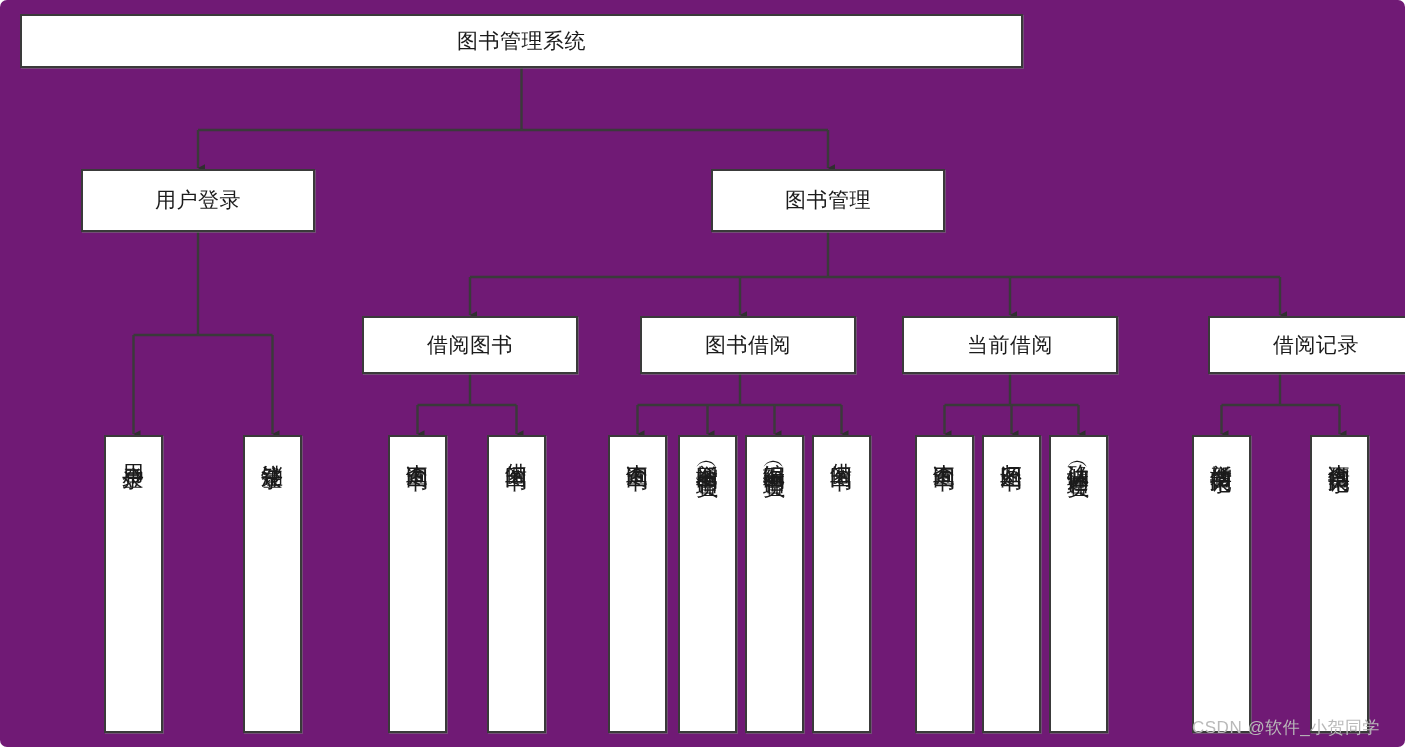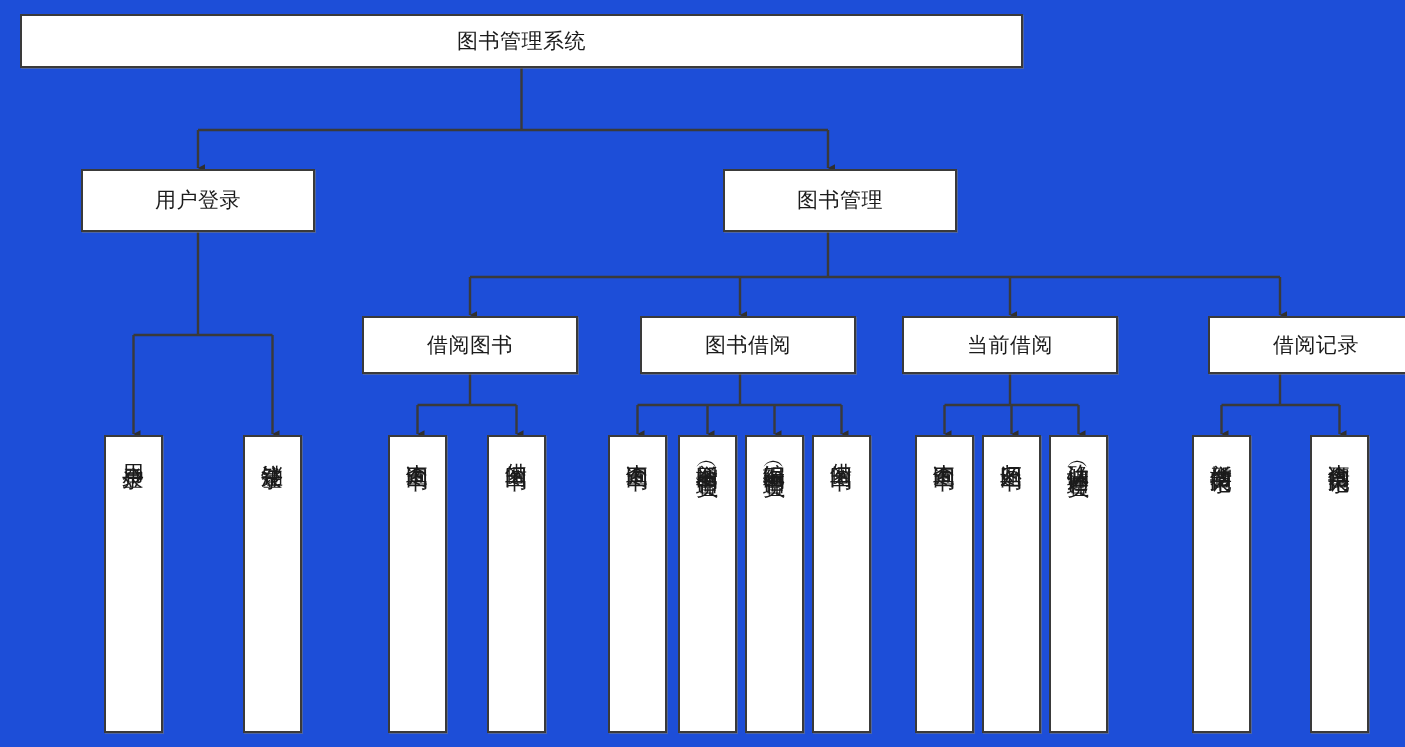--- a/index.html
+++ b/index.html
@@ -7,22 +7,23 @@
     padding: 0;
     background: #ffffff;
   }
   body {
     font-family: "Liberation Sans", "DejaVu Sans", sans-serif;
   }
   #canvas {
     position: relative;
     width: 1405px;
     height: 747px;
-    background: #1d4ed8;
+    background: #701a75;
     overflow: hidden;
+    border-radius: 7px;
   }
   svg.edges {
     position: absolute;
     left: 0;
     top: 0;
     width: 1405px;
     height: 747px;
     pointer-events: none;
   }
   .node {
@@ -110,21 +111,21 @@
         <line x1="1339.5" y1="405" x2="1339.5" y2="434" stroke="#3a3a3a" stroke-width="2.4" marker-end="url(#arrowhead)"></line>
       </g>
   </svg>
   <div id="node-layer">
       <div class="node" style="left: 20px; top: 14px; width: 1003px; height: 54px;">
         <div class="label">图书管理系统</div>
       </div>
       <div class="node" style="left: 81px; top: 169px; width: 234px; height: 63px;">
         <div class="label">用户登录</div>
       </div>
-      <div class="node" style="left: 711px; top: 169px; width: 234px; height: 63px; margin-left: 12px;">
+      <div class="node" style="left: 711px; top: 169px; width: 234px; height: 63px;">
         <div class="label">图书管理</div>
       </div>
       <div class="node" style="left: 362px; top: 316px; width: 216px; height: 58px;">
         <div class="label">借阅图书</div>
       </div>
       <div class="node" style="left: 640px; top: 316px; width: 216px; height: 58px;">
         <div class="label">图书借阅</div>
       </div>
       <div class="node" style="left: 902px; top: 316px; width: 216px; height: 58px;">
         <div class="label">当前借阅</div>
@@ -165,13 +166,14 @@
       <div class="node vertical" style="left: 1049px; top: 435px; width: 59px; height: 298px;">
         <div class="label">确认归还（管理员）</div>
       </div>
       <div class="node vertical" style="left: 1192px; top: 435px; width: 59px; height: 298px;">
         <div class="label">新增借阅记录</div>
       </div>
       <div class="node vertical" style="left: 1310px; top: 435px; width: 59px; height: 298px;">
         <div class="label">查询借阅记录</div>
       </div>
     </div>
+  <div class="watermark" style="left: 1192px; top: 716px; color: rgb(185, 185, 185);">CSDN @软件_小贺同学</div>
 </div>
 
 </body></html>

